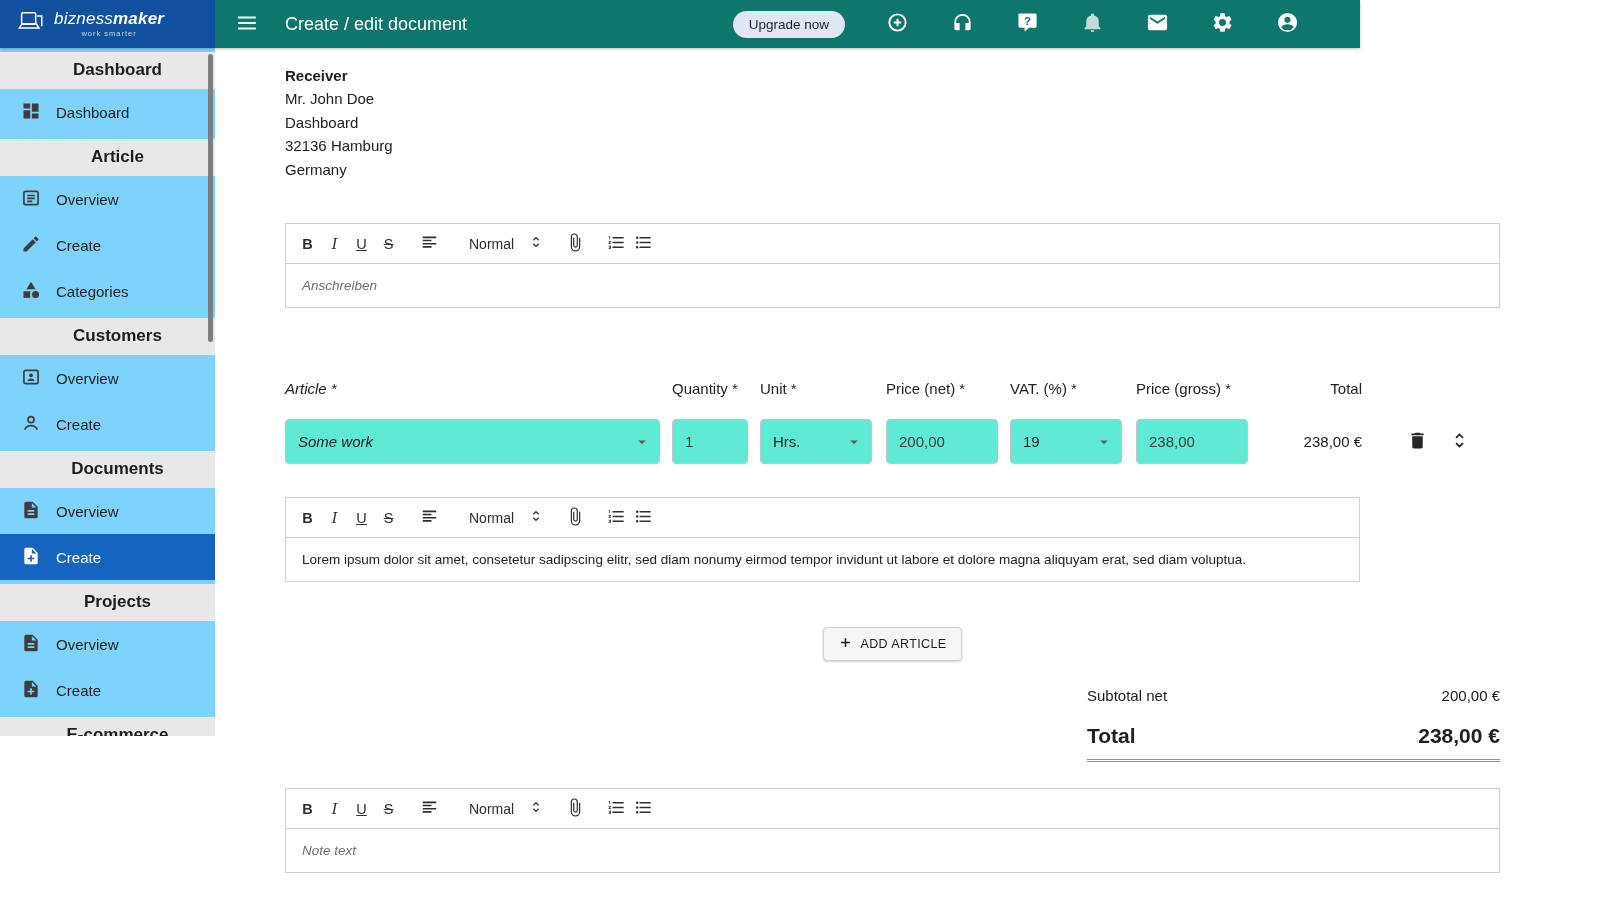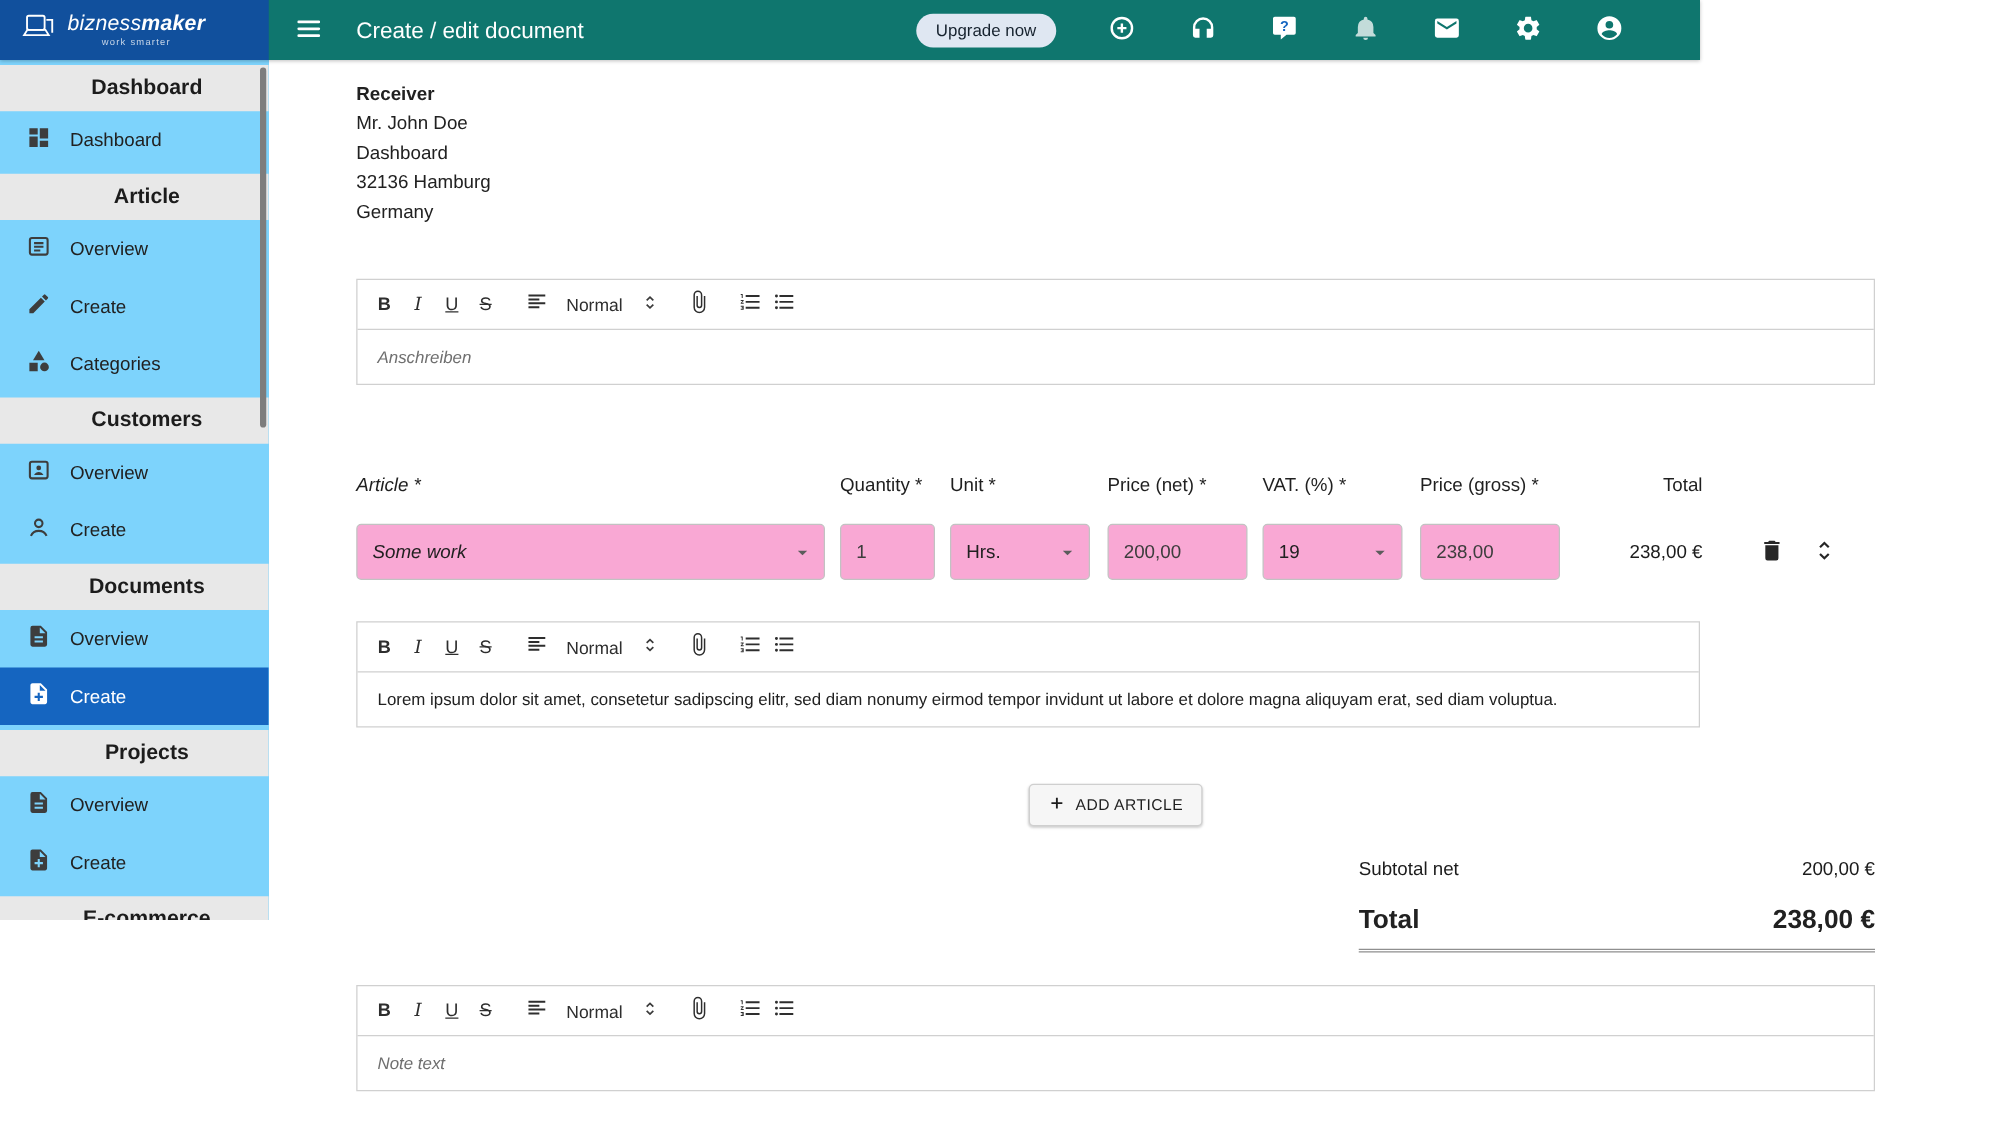--- a/index.html
+++ b/index.html
@@ -57,39 +57,39 @@
     align-items:center; padding:0 8px; }
   .tb { background:none; border:none; min-width:27px; height:28px; cursor:pointer;
     display:flex; align-items:center; justify-content:center; color:#2e2e2e;
     font-family:inherit; font-size:14.5px; }
   .tb svg { width:19px; height:19px; }
   .tb-bold { font-weight:700; }
   .tb-italic { font-style:italic; font-family:"DejaVu Serif",serif; }
   .tb-underline { text-decoration:underline; }
   .tb-strike { text-decoration:line-through; }
   .tb-align { margin-left:14px; }
-  .tb-format { margin-left:4px; font-size:14px; gap:14px; padding:0 6px; }
+  .tb-format { margin-left:20px; font-size:14px; gap:14px; padding:0 6px; }
   .tb-format svg { width:16px; height:16px; color:#3a3a3a; }
   .tb-link { margin-left:12px; }
   .tb-ol { margin-left:14px; }
   .editor-body { padding:14px 16px; min-height:42px; font-size:13.5px; cursor:text; }
   .placeholder { font-style:italic; color:#6f6f6f; }
 
   
   .article-headers { display:flex; margin-top:72px; font-size:15px; color:#1f1f1f; }
   .article-row { display:flex; margin-top:22px; align-items:center; }
   .col-article { width:375px; margin-right:12px;font-style:italic; }
   .col-qty { width:76px; margin-right:12px; }
   .col-unit { width:112px; margin-right:14px; }
   .col-net { width:112px; margin-right:12px; }
   .col-vat { width:112px; margin-right:14px; }
   .col-gross { width:112px; margin-right:0; }
   .col-total { width:114px; text-align:right; }
   .field, .select { height:45px; border:1px solid #c2c2c2; border-radius:4px;
-    font-size:15px; color:#3d3d3d; background:#f9a8d4; }
+    font-size:15px; color:#3d3d3d; background:#5eead4; }
   .field { padding:0 12px; width:100%; font-family:inherit; }
   .select { display:flex; align-items:center; justify-content:space-between;
     padding:0 8px 0 12px; cursor:pointer; color:#212121; }
   .select .caret { width:18px; height:18px; color:#5c5c5c; flex-shrink:0; }
   .row-total { font-size:15px; color:#1c1c1c; }
   .icon-btn { background:none; border:none; cursor:pointer; color:#272727;
     width:30px; height:30px; display:flex; align-items:center; justify-content:center; }
   .icon-btn svg { width:21px; height:21px; }
   .row-delete { margin-left:40px; }
   .row-reorder { margin-left:12px; }

